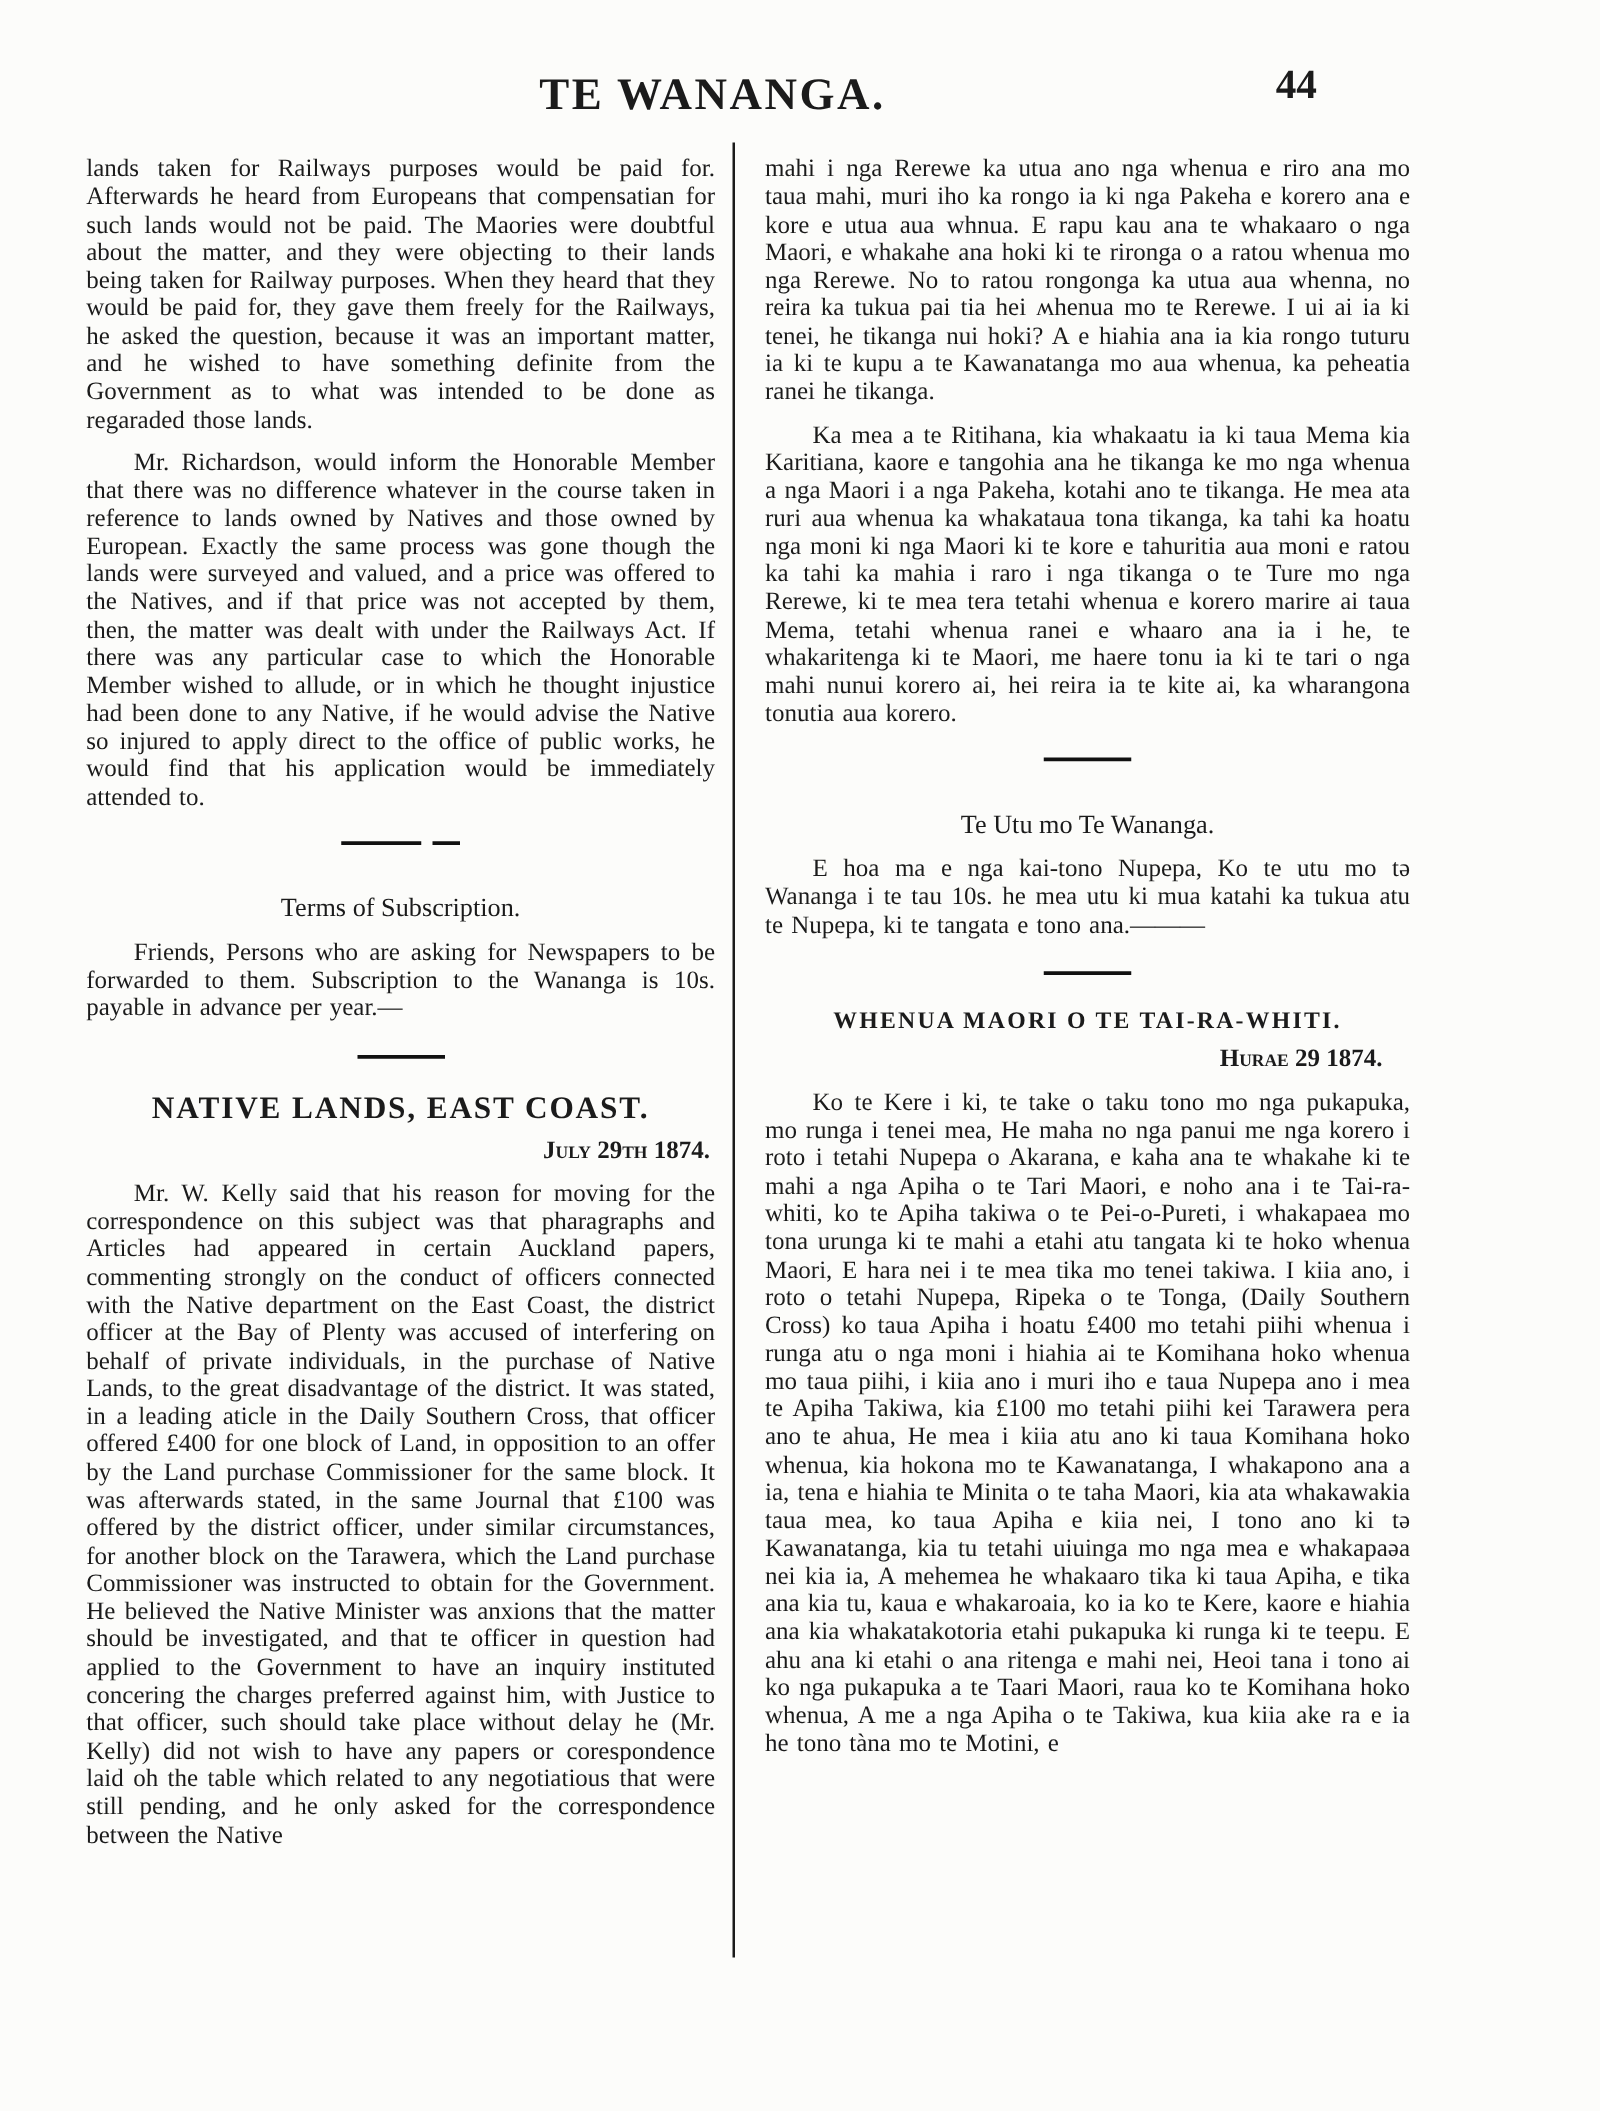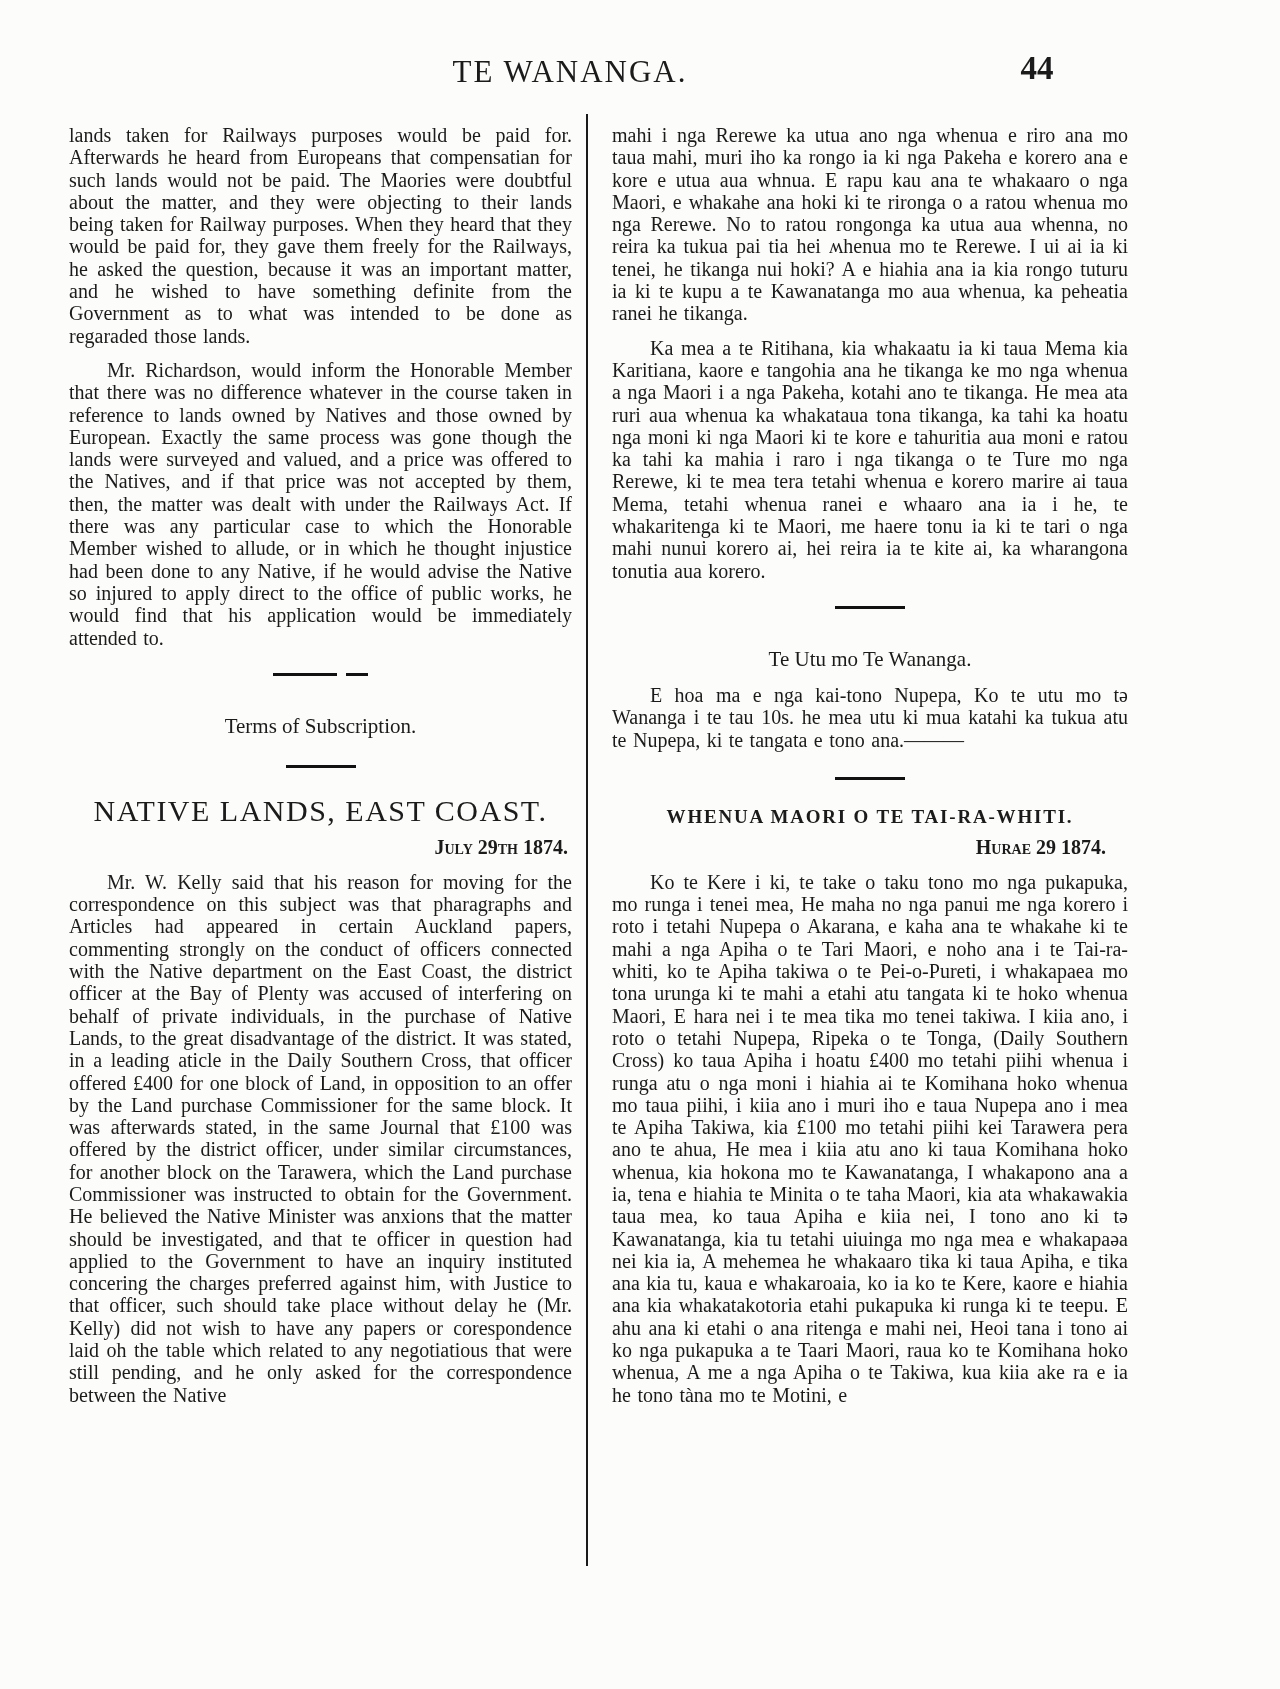--- a/index.html
+++ b/index.html
@@ -9,21 +9,21 @@
     color: #1b1b1b;
     font-family: "Liberation Serif", "DejaVu Serif", serif;
     position: relative;
     overflow: hidden;
   }
   .page { position: absolute; inset: 0; }
 
   .masthead-title {
     position: absolute; top: 54px; left: 55px; width: 1030px;
     text-align: center;
-    font-size: 31px; font-weight: normal; letter-spacing: 2px;
+    font-size: 36px; font-weight: bold; letter-spacing: 2px;
   }
   .page-number {
     position: absolute; top: 50px; left: 1005px; width: 64px;
     text-align: center;
     font-size: 33px; font-weight: bold;
   }
 
   .col-rule {
     position: absolute; left: 586px; top: 114px;
     width: 2px; height: 1452px; background: #1a1a1a;
@@ -50,21 +50,21 @@
   .seg-single{ width: 70px; }
   .rule-a { margin: 24px 0 38px 0; }
   .rule-b { margin: 26px 0 0 0; }
 
   .h-sub {
     margin: 0; text-align: center;
     font-size: 21px; font-weight: normal;
   }
   .h-article {
     margin: 26px 0 0 0; text-align: center;
-    font-size: 30px; font-weight: normal; letter-spacing: 1.5px;
+    font-size: 25px; font-weight: bold; letter-spacing: 1.5px;
   }
   .h-article.bold { font-size: 19px; font-weight: bold; letter-spacing: 1.8px; }
 
   .date-line {
     margin-top: 8px;
     font-size: 20px; font-variant: small-caps;
     text-align: right;
     font-weight: bold;
   }
   .date-left  { padding-right: 16px; }
@@ -85,20 +85,21 @@
   <div class="col-left">
     <p class="body-text">lands taken for Railways purposes would be paid for. Afterwards he heard from Europeans that compensatian for such lands would not be paid.  The Maories were doubtful about the matter, and they were objecting to their lands being taken for Railway purposes.  When they heard that they would be paid for, they gave them freely for the Railways, he asked the question, because it was an important matter, and he wished to have something definite from the Government as to what was intended to be done as regaraded those lands.</p>
     <p class="body-text indent">Mr. Richardson, would inform the Honorable Member that there was no difference whatever in the course taken in reference to lands owned by Natives and those owned by European.  Exactly the same process was gone though the lands were surveyed and valued, and a price was offered to the Natives, and if that price was not accepted by them, then, the matter was dealt with under the Railways Act.  If there was any particular case to which the Honorable Member wished to allude, or in which he thought injustice had been done to any Native, if he would advise the Native so injured to apply direct to the office of public works, he would find that his application would be immediately attended to.</p>
 
     <div class="sec-rule rule-a">
       <span class="seg seg-long"></span>
       <span class="seg seg-short"></span>
     </div>
 
     <h3 class="h-sub">Terms of Subscription.</h3>
+    <p class="body-text indent after-head">Friends, Persons who are asking for Newspapers to be forwarded to them.  Subscription to the Wananga is 10s. payable in advance per year.—</p>
 
     <div class="sec-rule rule-b">
       <span class="seg seg-single"></span>
     </div>
 
     <h2 class="h-article">NATIVE LANDS, EAST COAST.</h2>
     <div class="date-line date-left">July 29th 1874.</div>
     <p class="body-text indent after-head">Mr. W. Kelly said that his reason for moving for the correspondence on this subject was that pharagraphs and Articles had appeared in certain Auckland papers, commenting strongly on the conduct of officers connected with the Native department on the East Coast, the district officer at the Bay of Plenty was accused of interfering on behalf of private individuals, in the purchase of Native Lands, to the great disadvantage of the district.  It was stated, in a leading aticle in the Daily Southern Cross, that officer offered £400 for one block of Land, in opposition to an offer by the Land purchase Commissioner for the same block.  It was afterwards stated, in the same Journal that £100 was offered by the district officer, under similar circumstances, for another block on the Tarawera, which the Land purchase Commissioner was instructed to obtain for the Government.  He believed the Native Minister was anxions that the matter should be investigated, and that te officer in question had applied to the Government to have an inquiry instituted concering the charges preferred against him, with Justice to that officer, such should take place without delay he (Mr. Kelly) did not wish to have any papers or corespondence laid oh the table which related to any negotiatious that were still pending, and he only asked for the correspondence between the Native</p>
   </div>
 

